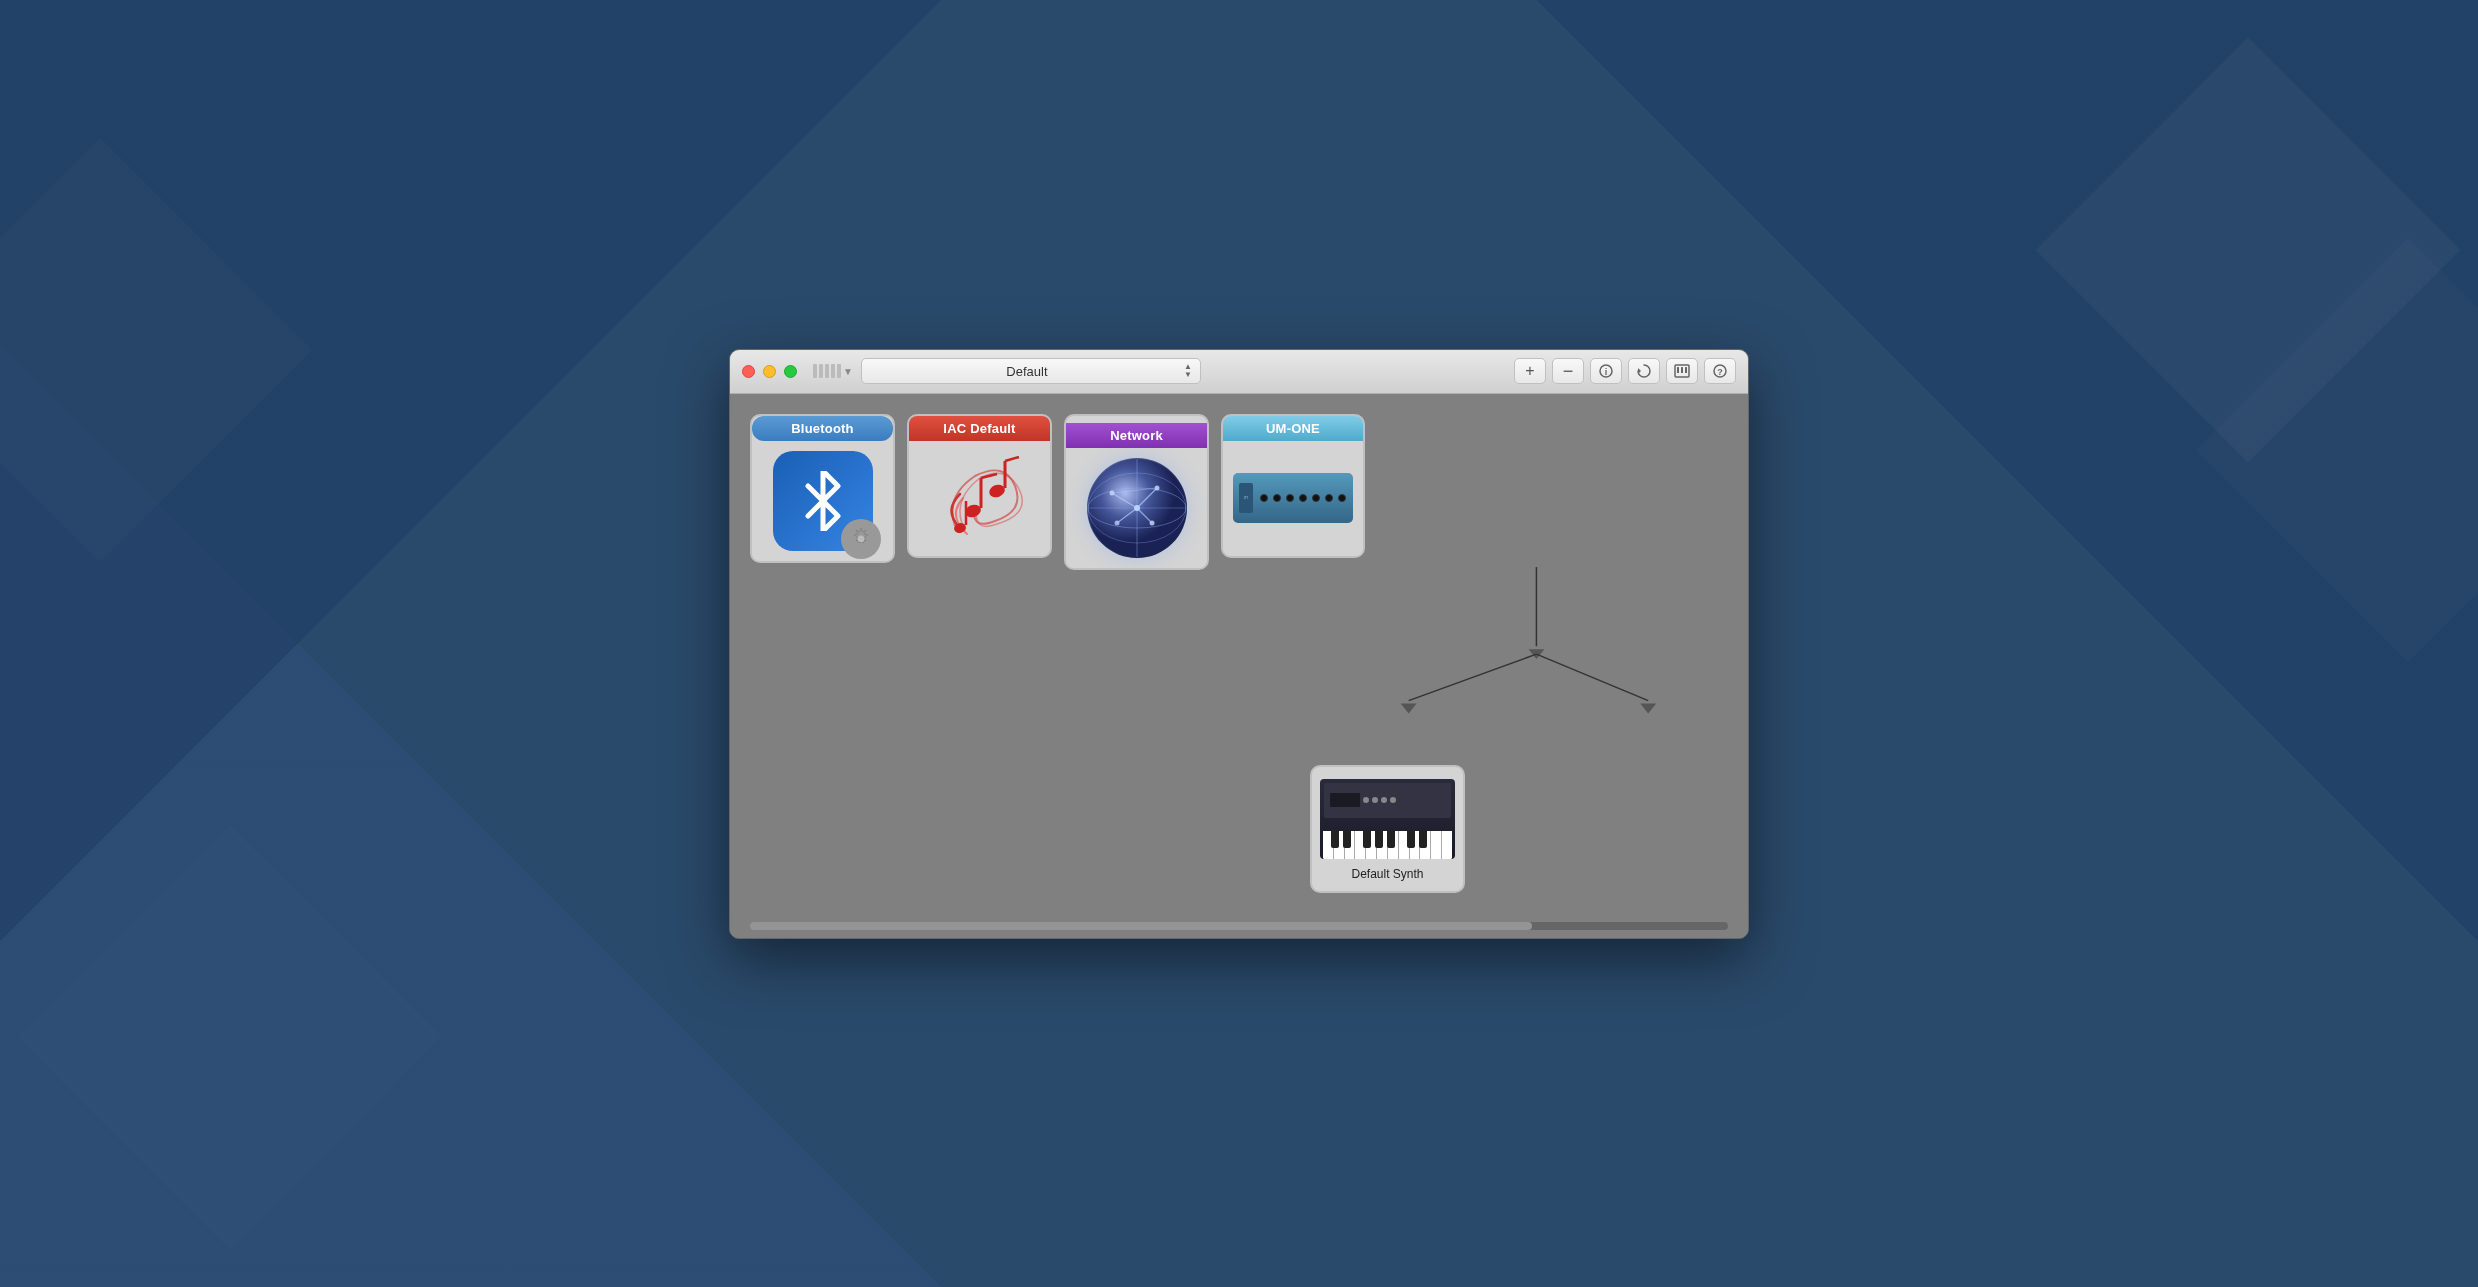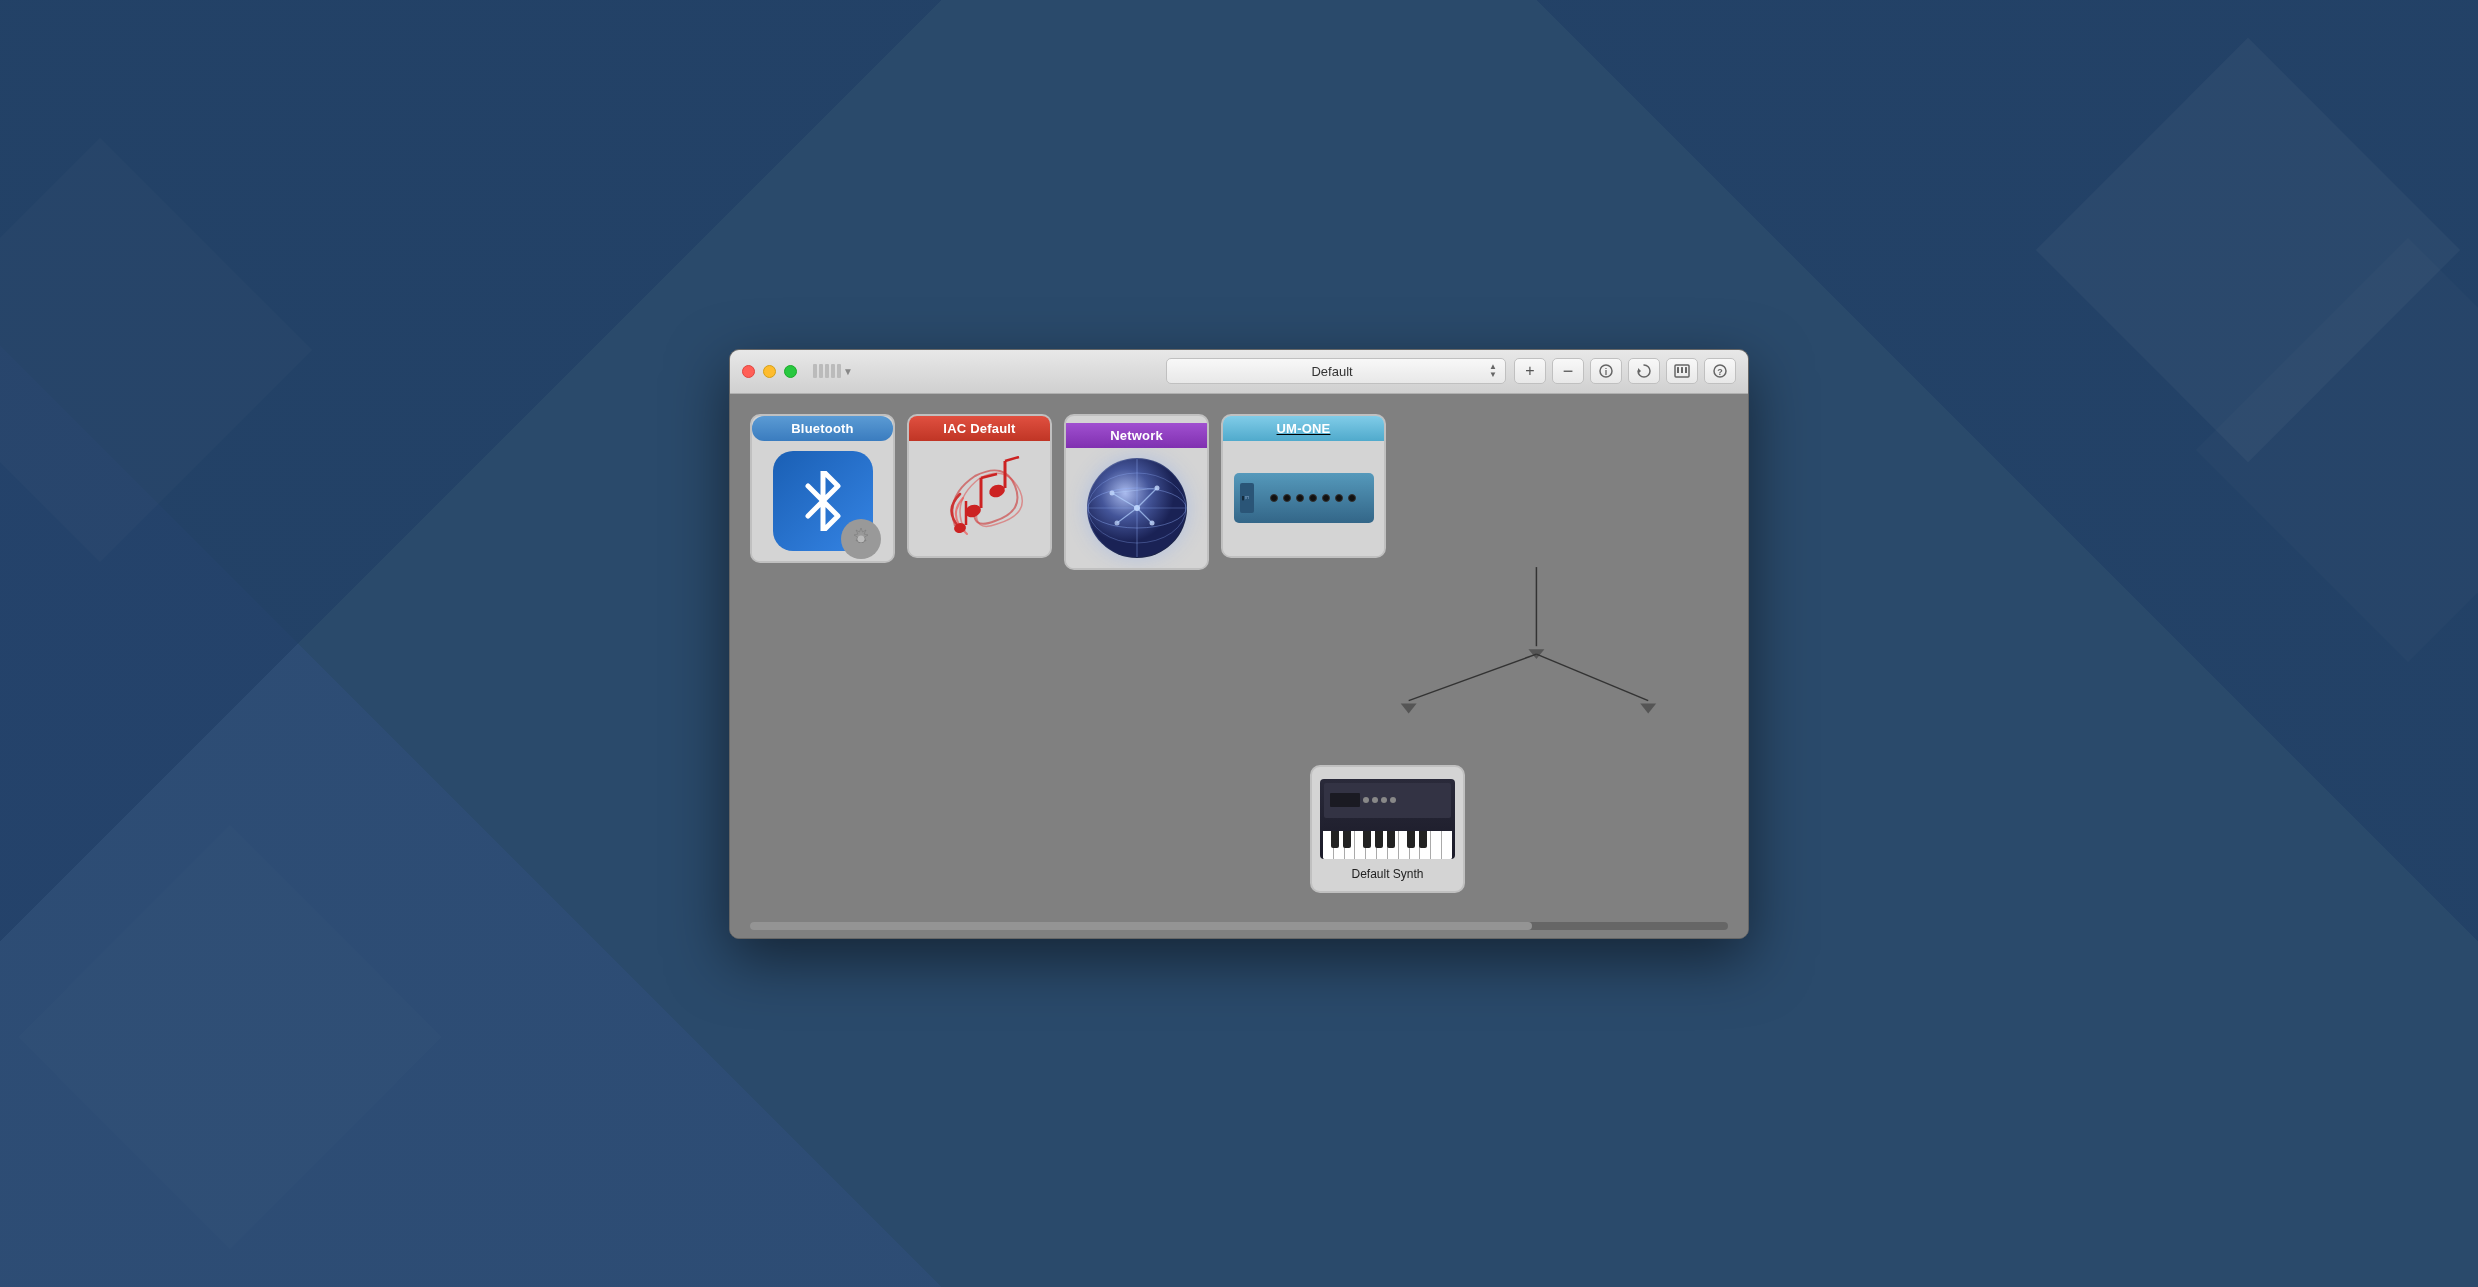--- a/index.html
+++ b/index.html
@@ -88,21 +88,21 @@
     }
     .slider-arrow {
       font-size: 10px;
       color: #888;
     }
 
     .dropdown-container {
       flex: 1;
       display: flex;
       align-items: center;
-      justify-content: flex-end;
+      justify-content: flex-start;
     }
 
     .dropdown {
       width: 340px;
       height: 26px;
       background: linear-gradient(to bottom, #f8f8f8, #e8e8e8);
       border: 1px solid #c0c0c0;
       border-radius: 5px;
       display: flex;
       align-items: center;
@@ -576,21 +576,21 @@
               <line x1="50" y1="50" x2="25" y2="35" stroke="rgba(180,210,255,0.7)" stroke-width="1.2"></line>
               <line x1="50" y1="50" x2="70" y2="30" stroke="rgba(180,210,255,0.7)" stroke-width="1.2"></line>
               <line x1="50" y1="50" x2="65" y2="65" stroke="rgba(180,210,255,0.7)" stroke-width="1.2"></line>
               <line x1="50" y1="50" x2="30" y2="65" stroke="rgba(180,210,255,0.7)" stroke-width="1.2"></line>
               <line x1="25" y1="35" x2="70" y2="30" stroke="rgba(180,210,255,0.5)" stroke-width="0.8"></line>
             </svg>
           </div>
         </div>
       </div>
 
-      <div class="device-card" style="width: 165px; text-decoration: underline;">
+      <div class="device-card" style="width: 144px;">
         <div class="device-card-label label-umone">UM-ONE</div>
         <div class="device-icon-area">
           <div style="width: 140px; height: 50px; background: linear-gradient(to bottom, #5599bb, #336688); border-radius: 5px; display: flex; align-items: center; padding: 0 6px; gap: 3px; position: relative;">
             <div style="width: 14px; height: 30px; background: #2a5577; border-radius: 2px; display: flex; align-items: center; justify-content: center; margin-right: 2px;">
               <span style="font-size: 5px; color: #88aacc; writing-mode: vertical-rl; letter-spacing: 1px;">E</span>
             </div>
             <div style="display: flex; gap: 5px; align-items: center; flex: 1; justify-content: center;">
               <div class="umone-port"></div>
               <div class="umone-port"></div>
               <div class="umone-port"></div>

